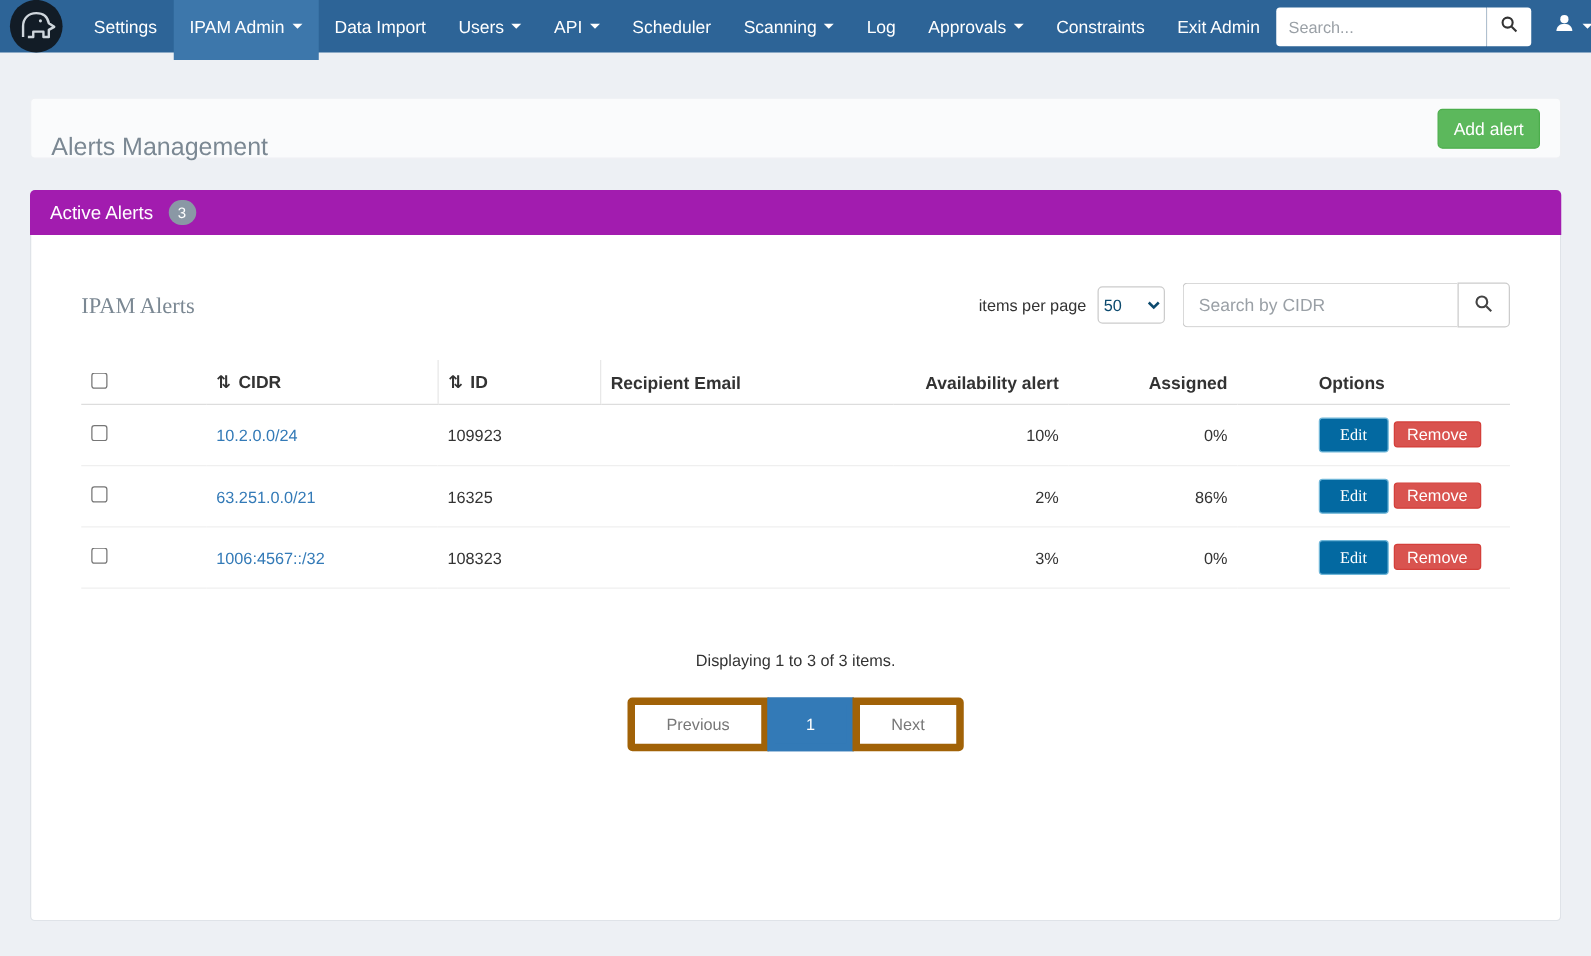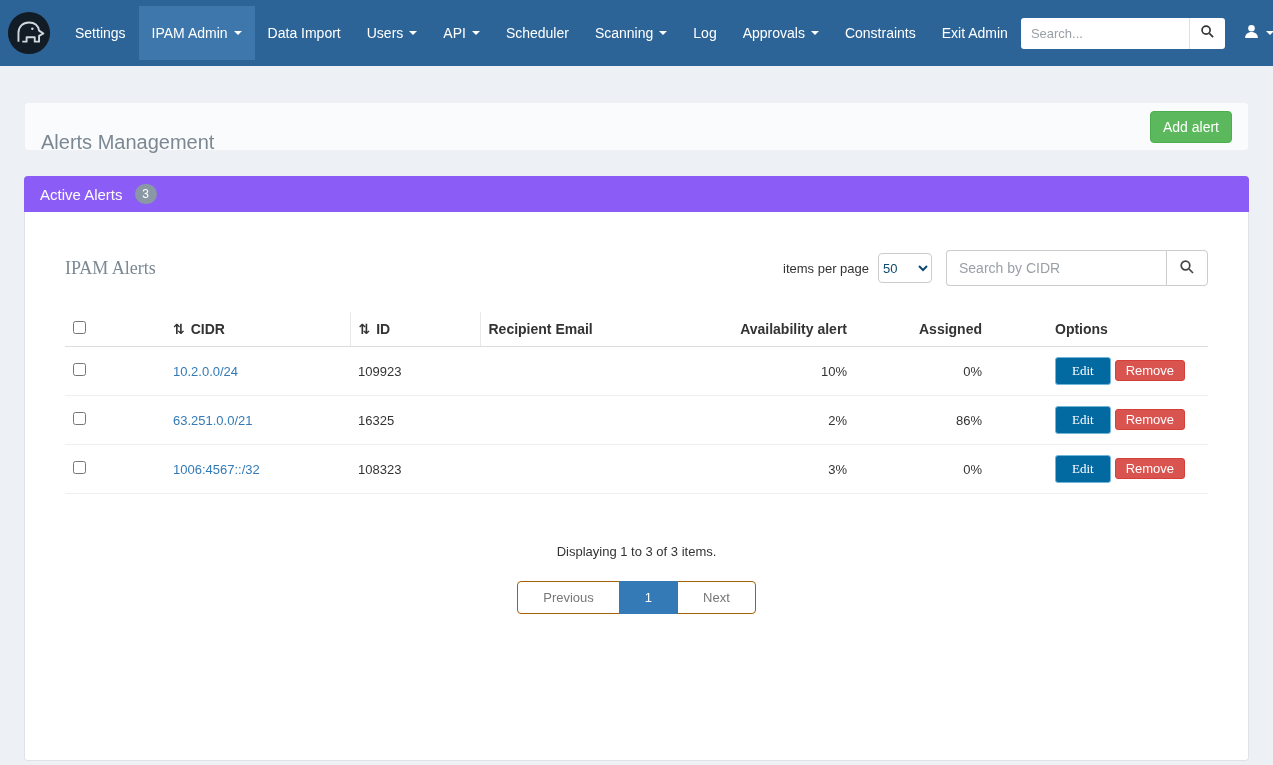--- a/index.html
+++ b/index.html
@@ -6,21 +6,21 @@
   html, body { width: 100%; }
   body {
     font-family: "Liberation Sans", "DejaVu Sans", sans-serif;
     background: #edf0f4;
     color: #333;
     min-height: 765px;
   }
 
   
   .navbar {
-    height: 66px;
+    height: 42px;
     background: #2d6497;
     display: flex;
     align-items: center;
     padding: 0 10px 0 6px;
   }
   .navbar .logo {
     width: 46px; height: 46px;
     margin-right: 10px;
     flex: 0 0 auto;
     cursor: pointer;
@@ -92,21 +92,21 @@
     font-size: 14px;
     font-family: inherit;
     padding: 7px 12px;
     border-radius: 4px;
     cursor: pointer;
   }
 
   
   .panel { margin-top: 25px; border-radius: 4px; }
   .panel-heading {
-    background: #8b5cf6;
+    background: #a21caf;
     color: #ffffff;
     font-size: 15px;
     padding: 8px 16px;
     border-radius: 4px 4px 0 0;
     display: flex; align-items: center;
   }
   .badge {
     background: #8a98a5;
     color: #ffffff;
     font-size: 12px;
@@ -215,21 +215,21 @@
 
   
   .summary { text-align: center; font-size: 13px; color: #333; margin-top: 50px; }
   .pagination { display: flex; justify-content: center; margin-top: 22px; }
   .pagination a {
     display: block;
     padding: 8px 25px;
     font-size: 13px;
     color: #777;
     background: #ffffff;
-    border: 1px solid #a16207;
+    border: 6px solid #a16207;
     text-decoration: none;
     margin-left: -1px;
     cursor: pointer;
   }
   .pagination a:first-child { border-radius: 4px 0 0 4px; margin-left: 0; }
   .pagination a:last-child { border-radius: 0 4px 4px 0; }
   .pagination a.active {
     background: #337ab7;
     border-color: #337ab7;
     color: #ffffff;

